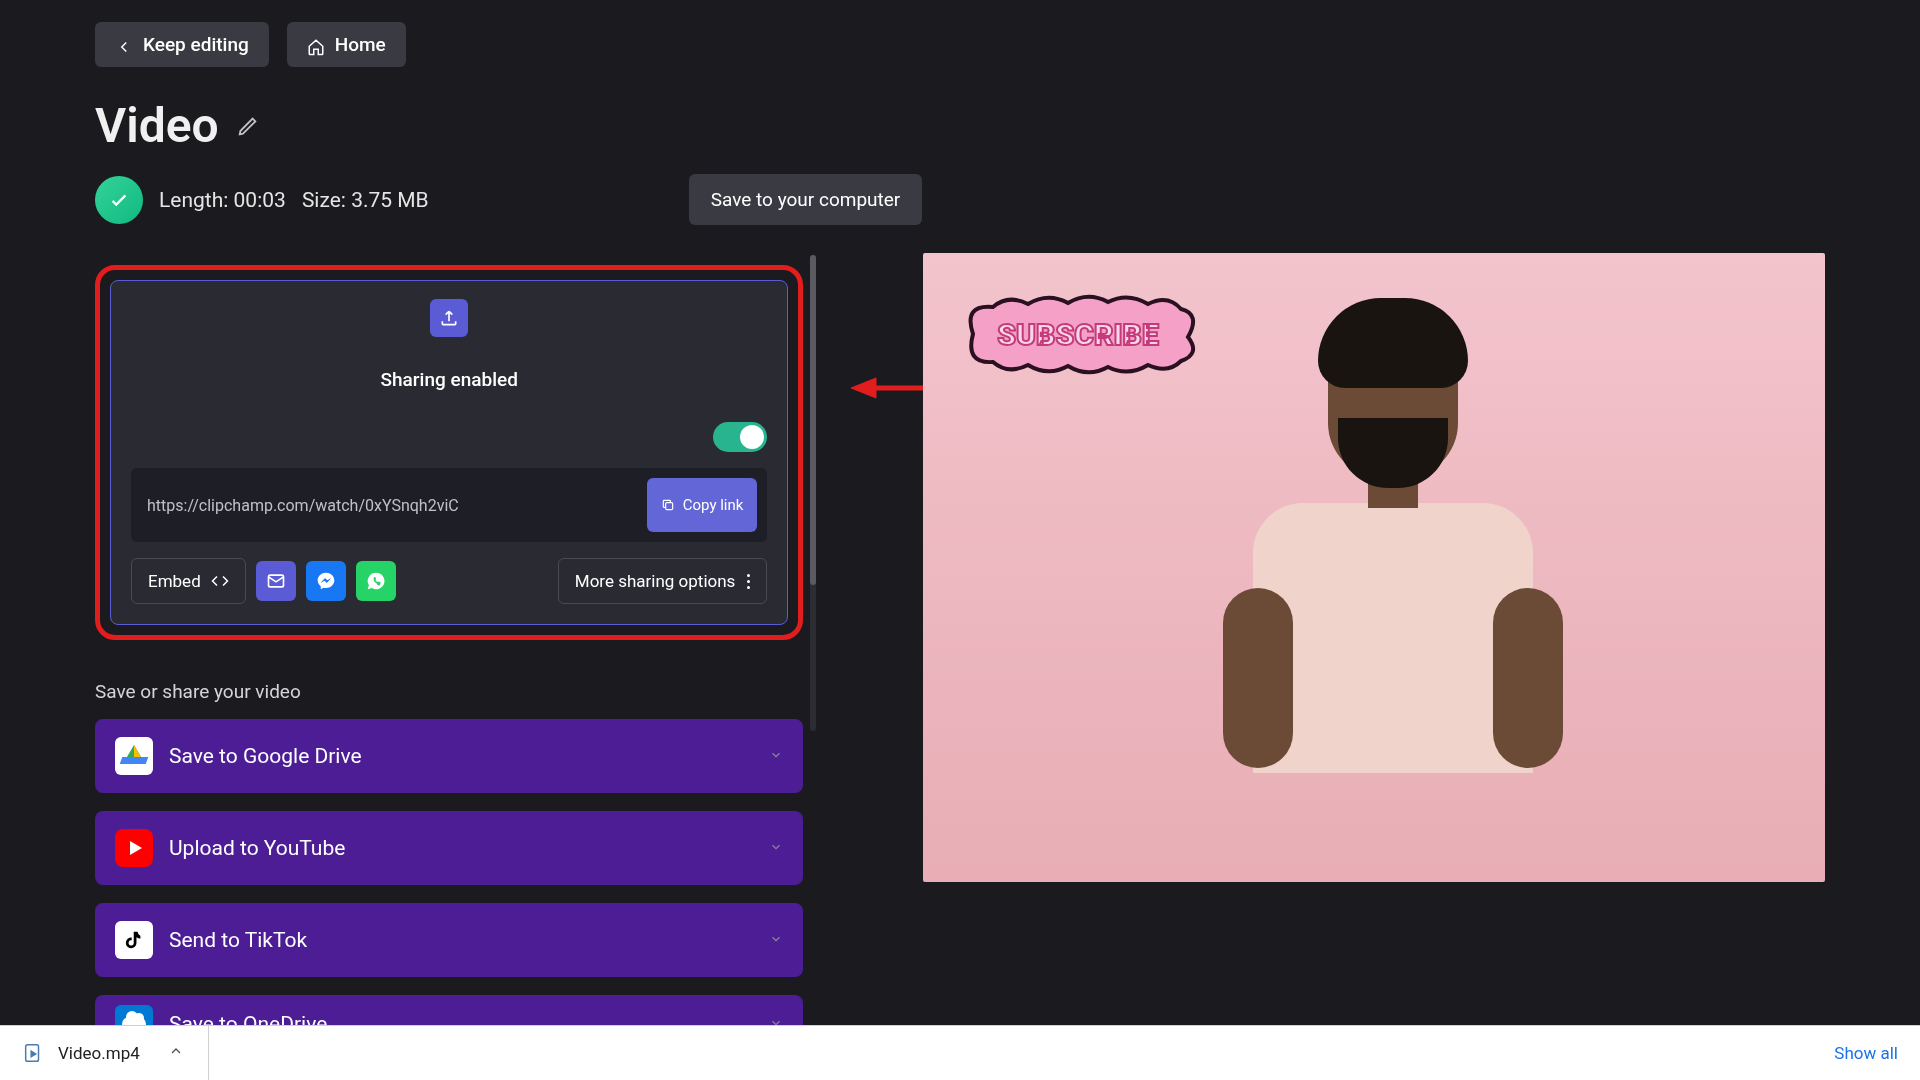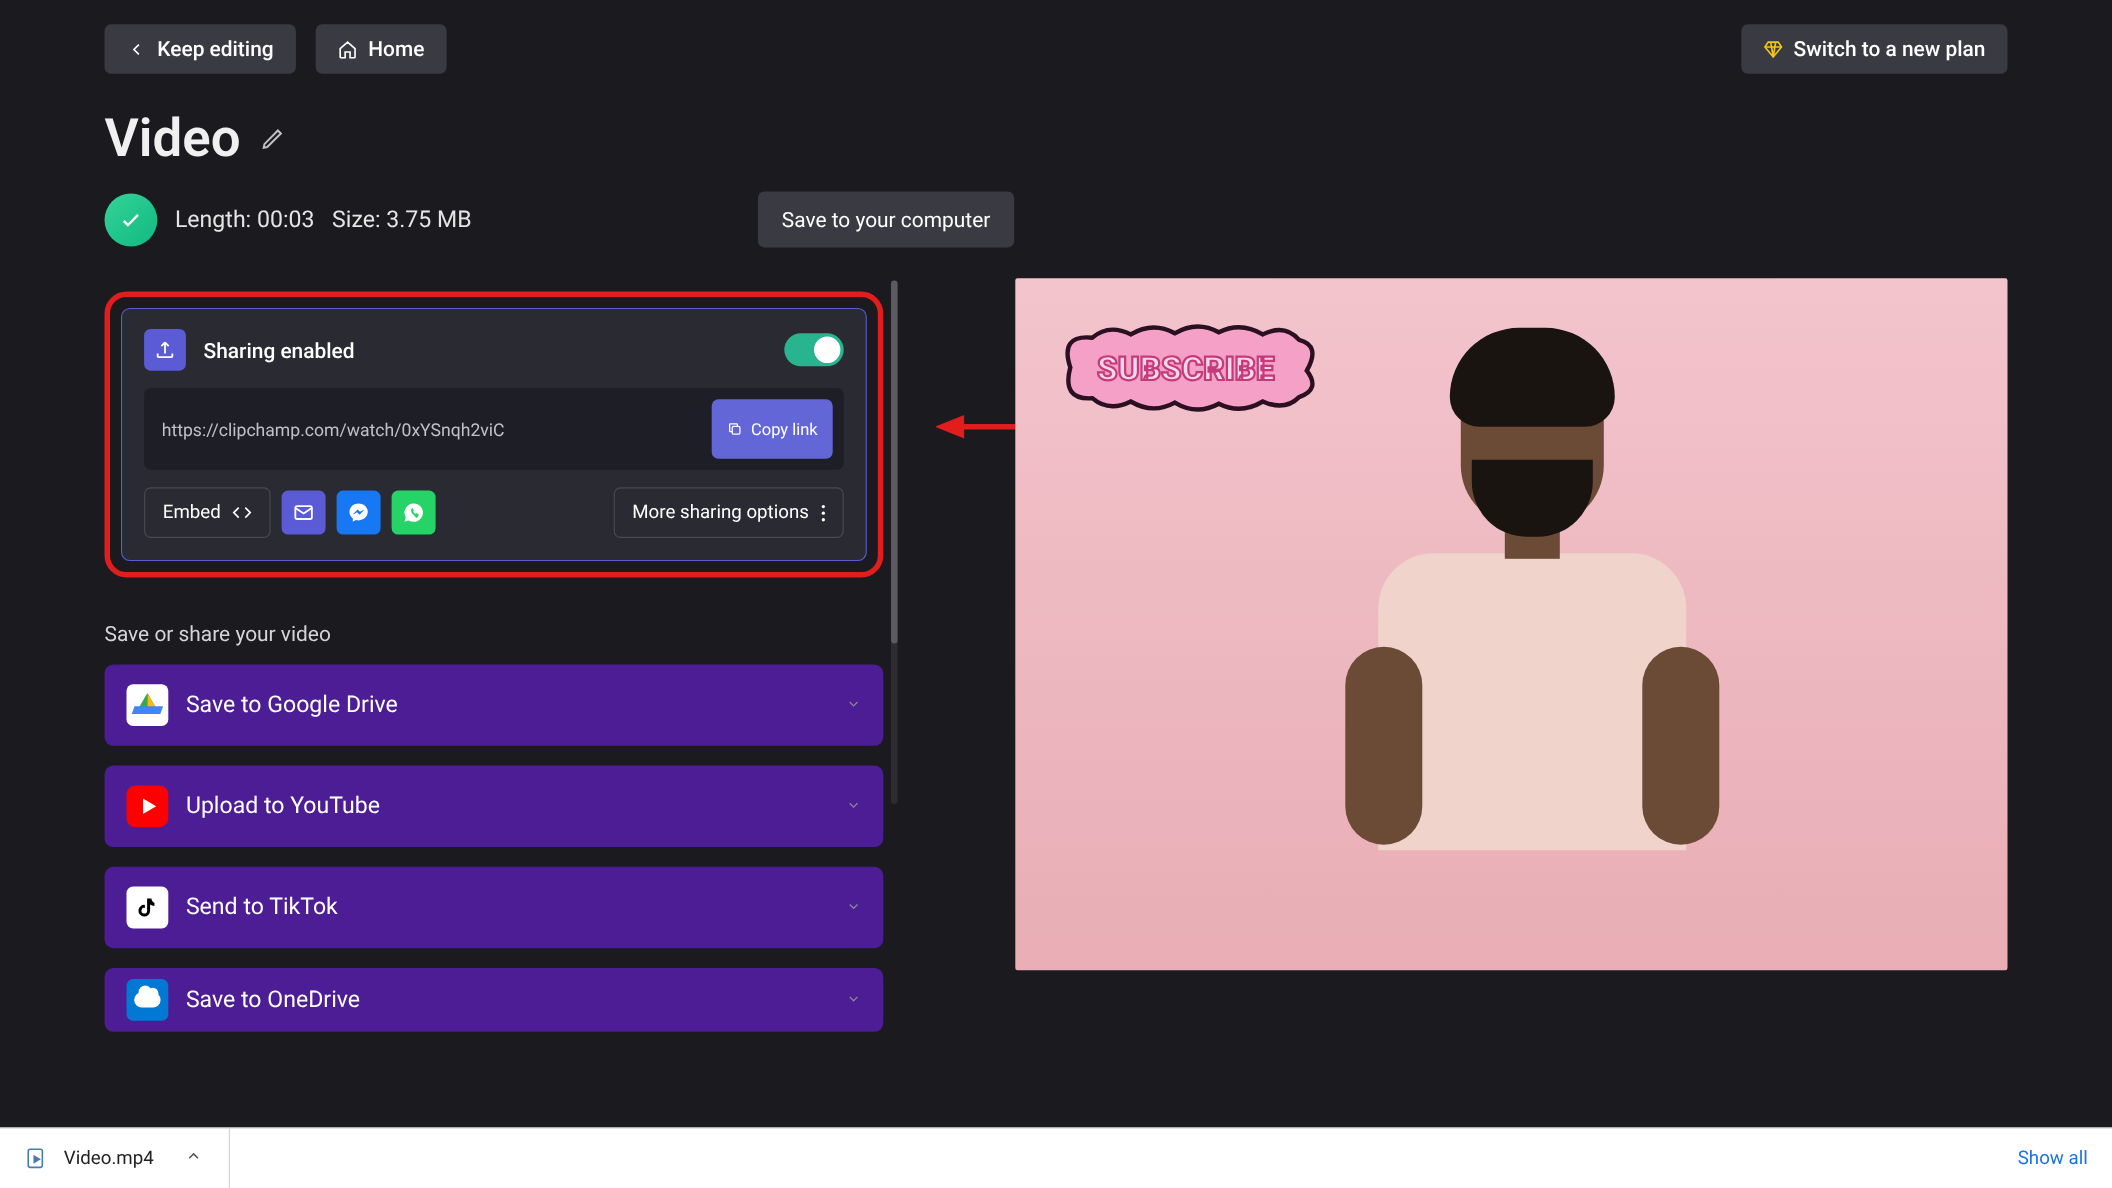--- a/index.html
+++ b/index.html
@@ -1,20 +1,20 @@
 <!DOCTYPE html>
 <html><head>
 <meta charset="utf-8">
 <style>
   * { box-sizing: border-box; margin: 0; padding: 0; font-family: -apple-system, BlinkMacSystemFont, "Segoe UI", Roboto, sans-serif; }
   body { background: #1a1a1f; color: #fff; width: 1920px; height: 1080px; overflow: hidden; position: relative; }
 
   .topbar { display: flex; justify-content: space-between; align-items: center; padding: 22px 95px 0 95px; }
   .topbar-left { display: flex; gap: 18px; }
-  .btn { display: inline-flex; align-items: center; gap: 10px; background: #3a3a42; border: none; border-radius: 6px; padding: 11px 20px; color: #fff; font-size: 19px; font-weight: 500; cursor: pointer; }
+  .btn { display: inline-flex; align-items: flex-end; gap: 10px; background: #3a3a42; border: none; border-radius: 6px; padding: 11px 20px; color: #fff; font-size: 19px; font-weight: 500; cursor: pointer; }
   .btn svg { width: 18px; height: 18px; stroke: #fff; fill: none; stroke-width: 2; }
 
   .title-row { display: flex; align-items: center; gap: 18px; padding: 30px 95px 0 95px; }
   .title { font-size: 48px; font-weight: 600; color: #f0f0f0; }
   .pencil-icon { width: 22px; height: 22px; stroke: #c0c0c0; fill: none; stroke-width: 2; cursor: pointer; }
 
   .meta-row { display: flex; align-items: center; gap: 16px; padding: 20px 95px 0 95px; }
   .check-circle { width: 48px; height: 48px; border-radius: 50%; background: linear-gradient(135deg,#34d399,#10b981); display: flex; align-items: center; justify-content: center; }
   .check-circle svg { width: 22px; height: 22px; stroke: #fff; fill: none; stroke-width: 2.5; }
   .meta-text { font-size: 21px; color: #e5e5e5; }
@@ -26,21 +26,21 @@
   .right-col { width: 910px; }
 
   .scroll-track { position: absolute; left: 715px; top: 0; width: 6px; height: 476px; background: #2c2c33; border-radius: 3px; }
   .scroll-thumb { position: absolute; left: 0; top: 0; width: 6px; height: 330px; background: #5a5a60; border-radius: 3px; }
 
   .red-callout { border: 5px solid #e11d1d; border-radius: 20px; padding: 10px; position: relative; margin-top: 10px;}
   .arrow-anno { position: absolute; left: 756px; top: 120px; }
   .arrow-anno svg { stroke: #e11d1d; fill: #e11d1d; }
 
   .share-card { border: 1px solid #5b5bd6; border-radius: 8px; padding: 18px 20px 20px 20px; background: #2a2a33; }
-  .share-head { display: flex; align-items: center; gap: 16px; }
+  .share-head { display: flex; align-items: center; gap: 31px; flex-direction: column; }
   .share-icon-box { width: 38px; height: 38px; background: #5b5bd6; border-radius: 6px; display: flex; align-items: center; justify-content: center; }
   .share-icon-box svg { width: 20px; height: 20px; stroke: #fff; fill: none; stroke-width: 2; }
   .share-title { font-size: 19px; font-weight: 500; }
   .toggle { margin-left: auto; width: 54px; height: 30px; background: #27b48f; border-radius: 15px; position: relative; cursor: pointer; }
   .toggle-knob { position: absolute; right: 3px; top: 3px; width: 24px; height: 24px; background: #fff; border-radius: 50%; }
 
   .link-row { display:flex; align-items:center; gap:10px; margin-top: 16px; background: #1e1e26; border-radius: 6px; padding: 10px 10px 10px 16px; }
   .link-text { flex:1; font-size: 16px; color: #c0c0c5; white-space: nowrap; overflow:hidden; text-overflow: ellipsis;}
   .copy-btn { display:flex; align-items:center; gap:8px; background:#6366d6; border:none; border-radius:6px; color:#fff; padding:18px 14px; font-size:15px; cursor:pointer; }
   .copy-btn svg { width:14px; height:14px; stroke:#fff; fill:none; stroke-width:2; }
@@ -111,27 +111,20 @@
         </svg>
       <span>Keep editing</span>
     </button>
     <button class="btn">
       <svg viewBox="0 0 24 24">
           <path d="M3 11l9-8 9 8v10a1 1 0 0 1-1 1h-5v-7h-6v7H4a1 1 0 0 1-1-1z"></path>
         </svg>
       <span>Home</span>
     </button>
   </div>
-  <button class="btn">
-    <svg viewBox="0 0 24 24" style="stroke:#f5c518">
-        <path d="M6 3h12l4 6-10 12L2 9z"></path>
-        <path d="M2 9h20M9 3l3 18M15 3l-3 18"></path>
-      </svg>
-    <span>Switch to a new plan</span>
-  </button>
 </div>
 
 <div class="title-row">
   <div class="title">Video</div>
   <svg class="pencil-icon" viewBox="0 0 24 24">
       <path d="M3 21l3.5-.7L20 7l-3-3L3.7 17.5z"></path>
     </svg>
 </div>
 
 <div class="meta-row">

